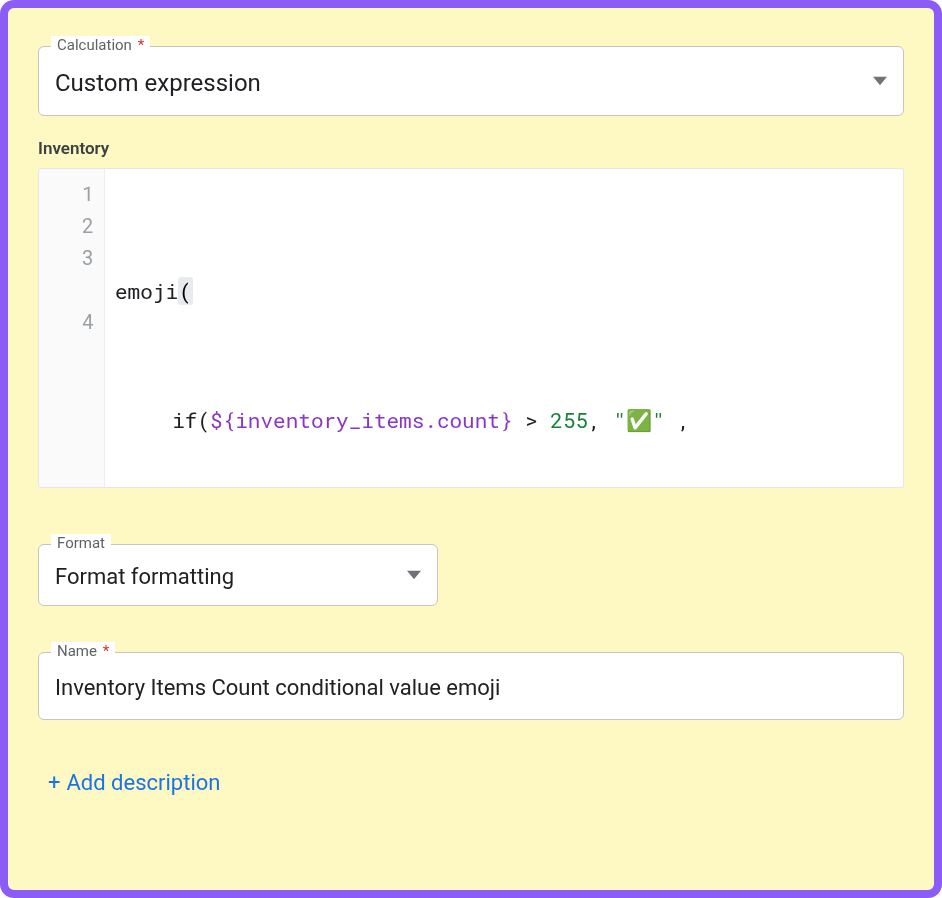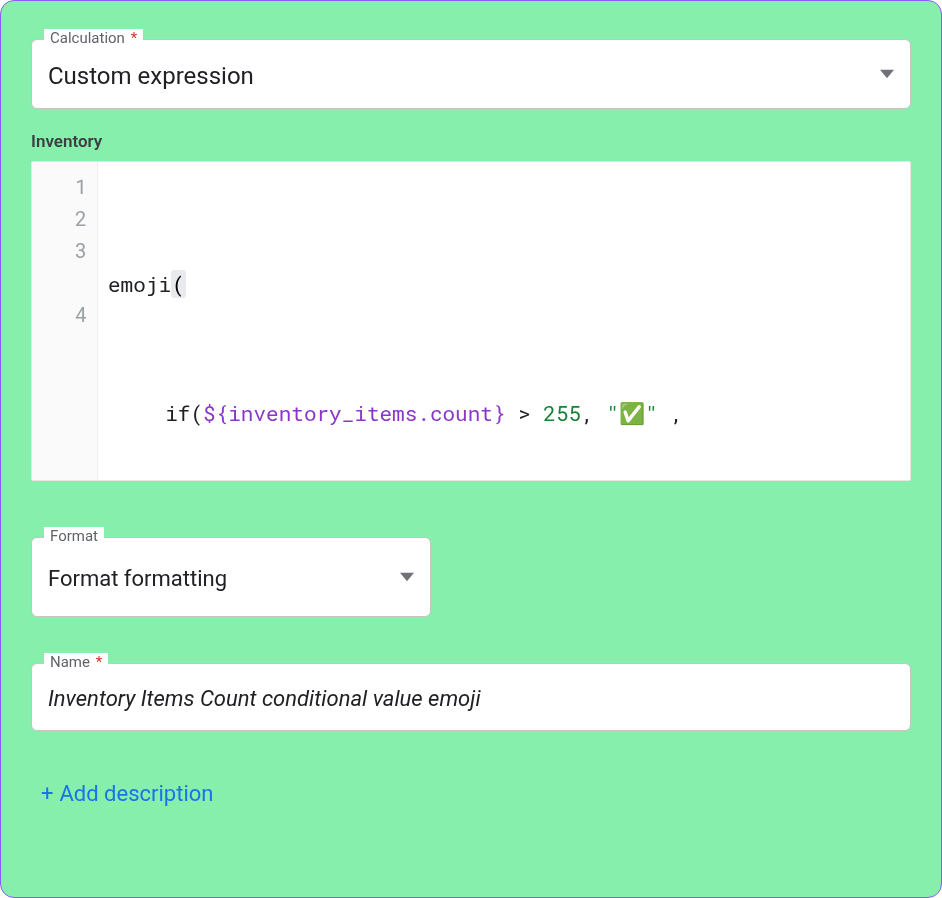--- a/index.html
+++ b/index.html
@@ -5,23 +5,23 @@
   * { box-sizing: border-box; }
   body {
     margin: 0;
     padding: 0;
     font-family: Roboto, "Helvetica Neue", Arial, sans-serif;
     background: #fff;
   }
   .window {
     width: 942px;
     height: 898px;
-    border: 1px solid #8b5cf6;
+    border: 8px solid #8b5cf6;
     border-radius: 14px;
-    background: #86efac;
+    background: #fef9c3;
     padding: 32px 30px 20px 30px;
     position: relative;
   }
 
   
   .outlined {
     position: relative;
     border: 1px solid #c4c4c4;
     border-radius: 6px;
     padding: 0 16px;
@@ -103,25 +103,25 @@
   .tok   { color: #202124; }
   .fn    { color: #202124; }
   .kw    { color: #202124; margin-left: 32px; }
   .ref   { color: #8a36c9; }          
   .ref-brace { color: #8a36c9; }
   .num   { color: #188038; }          
   .str   { color: #188038; }          
   .emoji-green { color: #188038; }
   .paren-hi { background: #e8eaed; border-radius: 3px; padding: 0 1px; }
 
-  .format-field { width: 400px; height: 80px; margin-top: 56px; }
+  .format-field { width: 400px; height: 62px; margin-top: 56px; }
   .format-field .value { font-size: 22px; }
 
   .name-field { width: 100%; height: 68px; margin-top: 46px; }
-  .name-field .value { font-size: 22px; font-style: italic; }
+  .name-field .value { font-size: 22px; }
 
   .add-desc {
     display: inline-flex;
     align-items: center;
     margin-top: 50px;
     margin-left: 10px;
     color: #1a73e8;
     font-size: 22px;
     cursor: pointer;
     gap: 6px;

